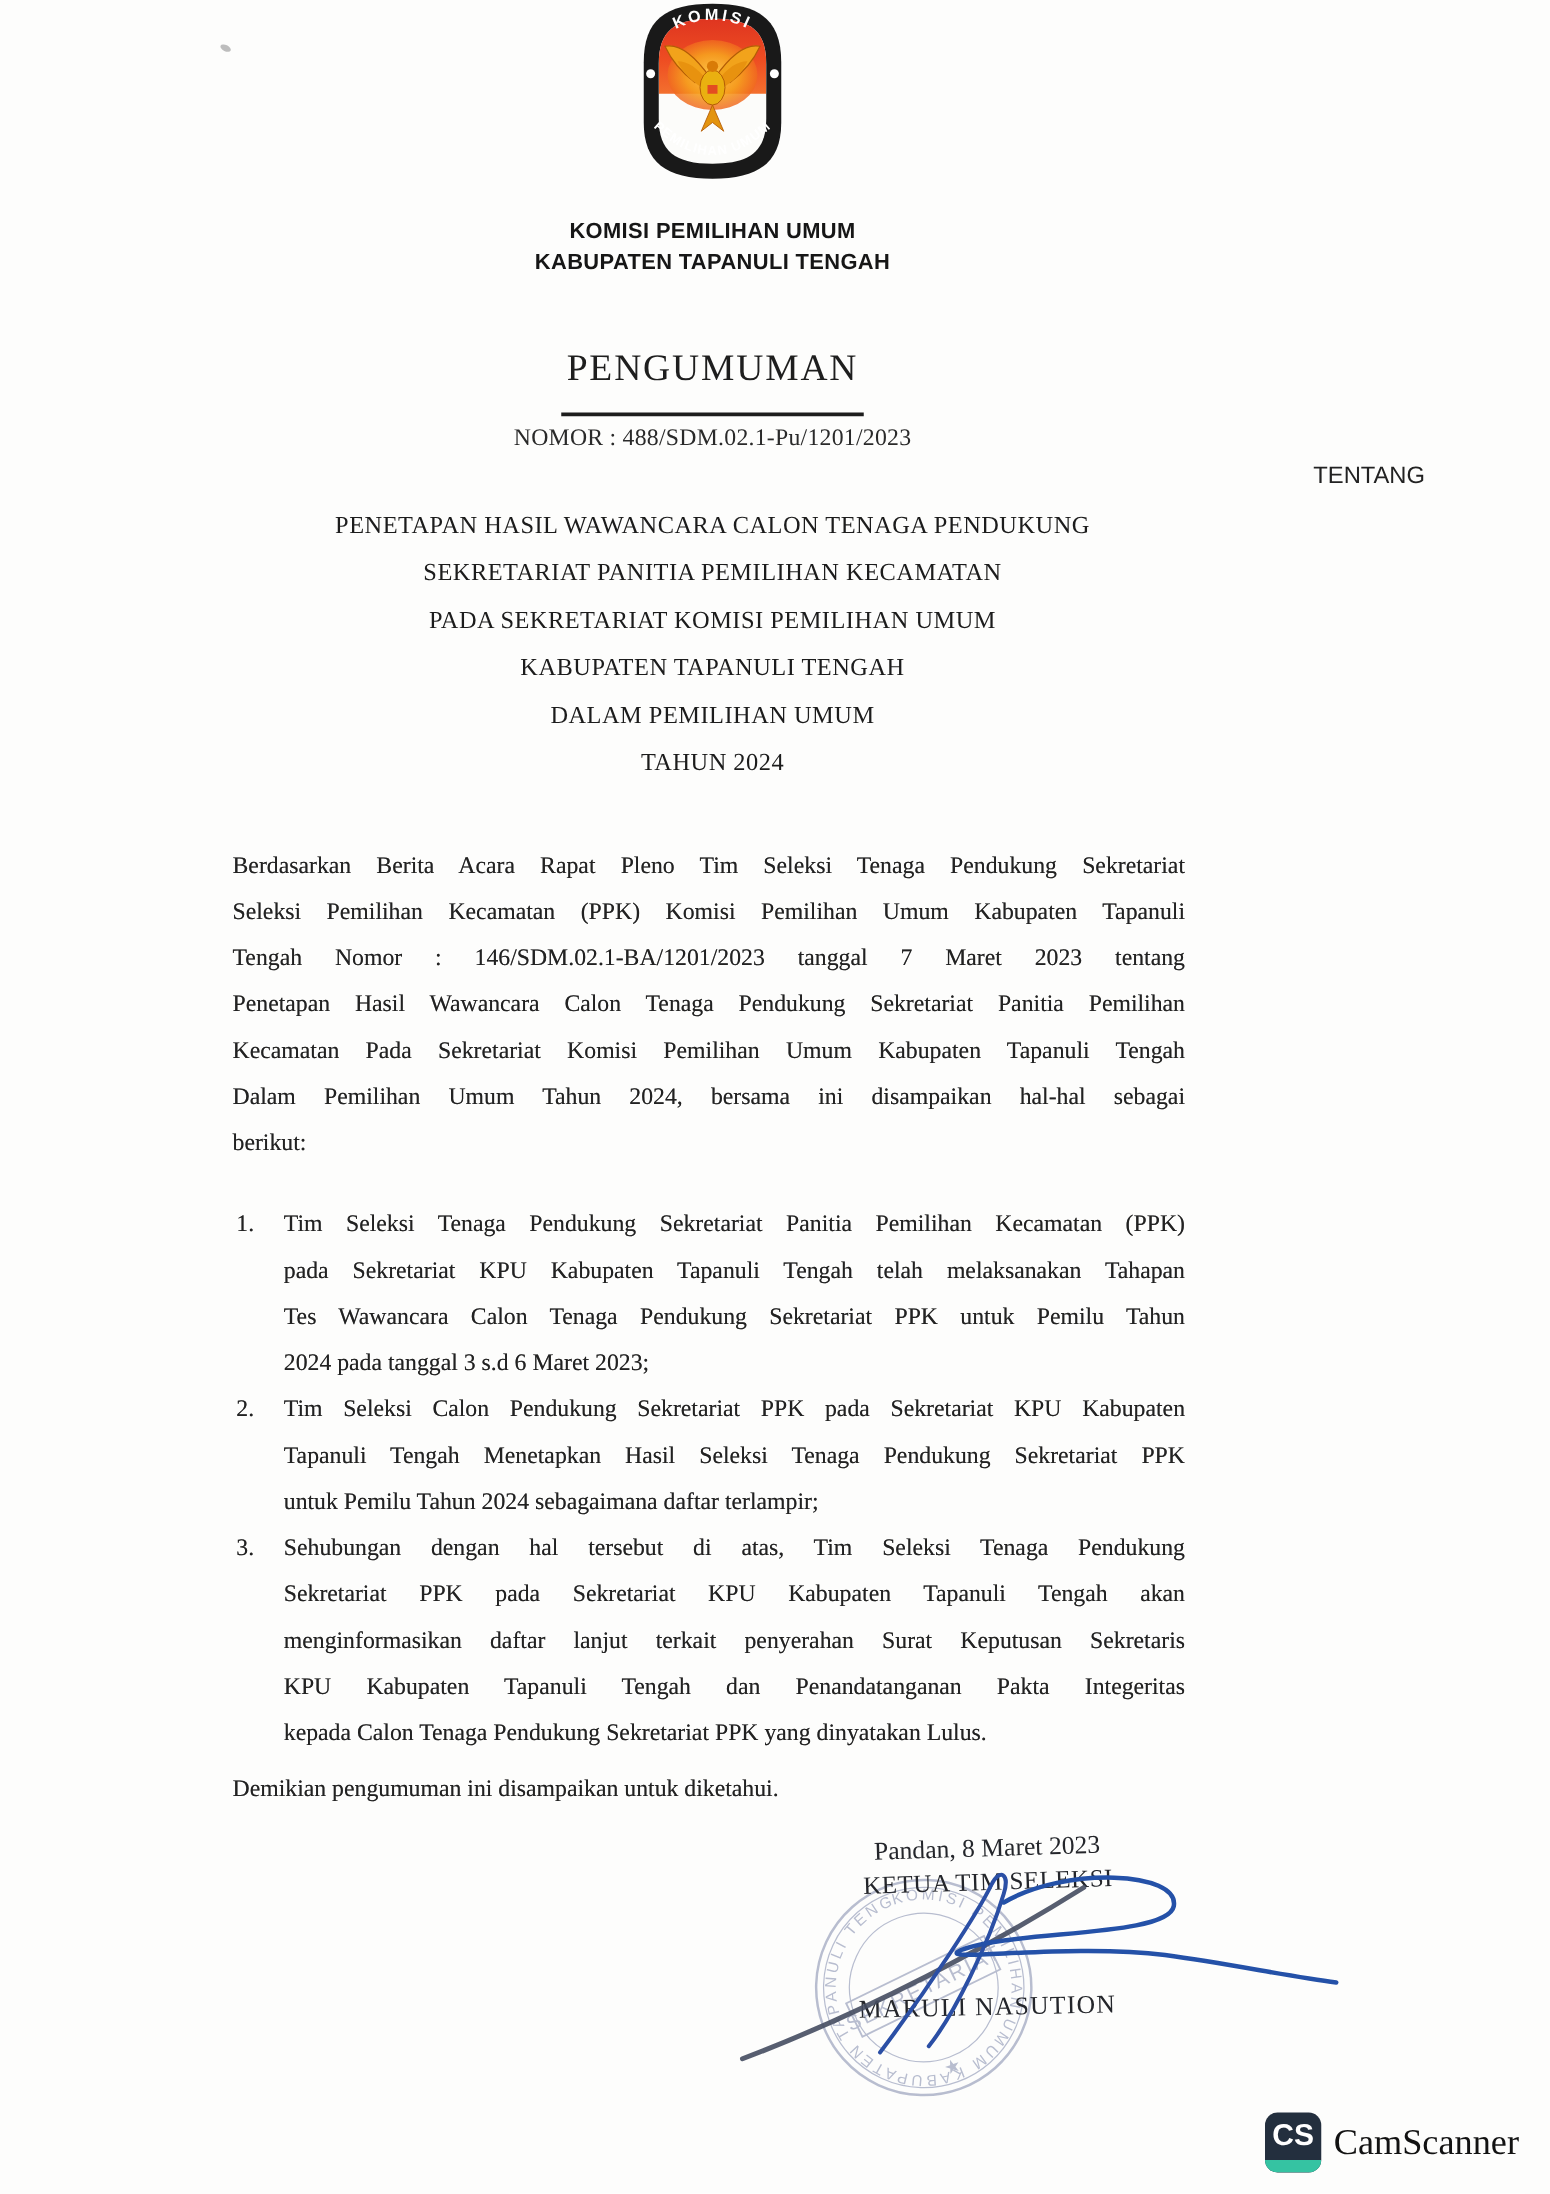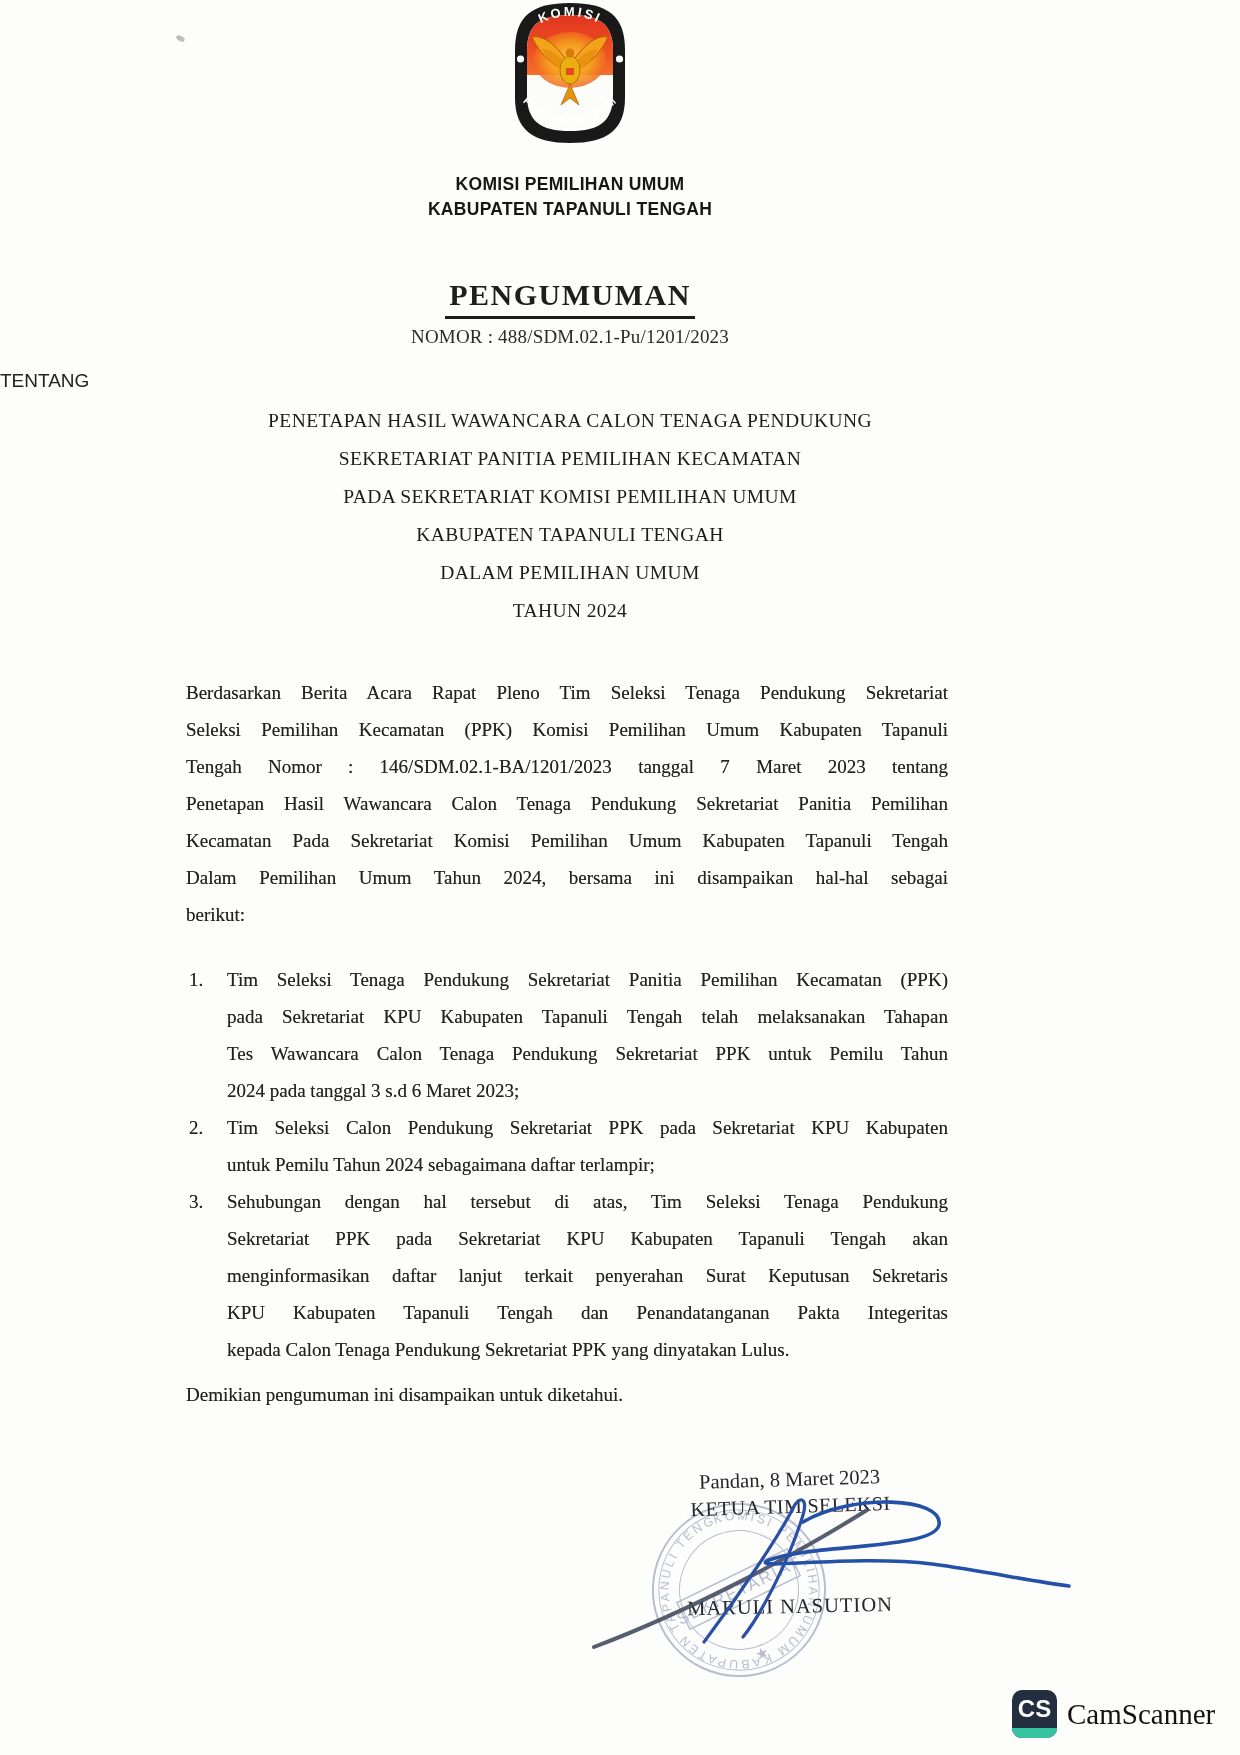--- a/index.html
+++ b/index.html
@@ -15,26 +15,26 @@
            background:#9b9b9b; border-radius:50%; transform:rotate(26deg); opacity:.65; }
 
   
   .logo { position:absolute; left:508px; top:2px; width:124px; height:142px; }
   .org  { position:absolute; left:0; top:172px; width:1140px; text-align:center;
           font-family:"Liberation Sans", sans-serif; font-size:17.5px; line-height:25px;
           color:#161616; letter-spacing:.3px;font-weight:bold; }
 
   
   .heading { position:absolute; left:0; top:278px; width:1140px; text-align:center; }
-  .doc-title { display:inline-block; font-weight:bold; font-size:30px; letter-spacing:1.5px;
-               border-bottom:3px solid #1d1d1d; padding:0 4px 4px; }
+  .doc-title { display:inline-block; font-weight:normal; font-size:30px; letter-spacing:1.5px;
+               border-bottom:3px solid #1d1d1d; padding:0 4px 18px; }
   .doc-number { font-family:Liberation Serif, serif; font-size:19px; margin-top:7px;
                 color:#2a2a2a; letter-spacing:.2px; }
 
-  .tentang { position:absolute; left:0; top:370px; width:1140px; text-align:left;
+  .tentang { position:absolute; left:0; top:370px; width:1140px; text-align:right;
              font-family:"Liberation Sans", sans-serif; font-size:19px; color:#222; }
   .subject { position:absolute; left:0; top:402px; width:1140px; text-align:center;
              font-size:19.5px; line-height:38px; letter-spacing:.4px; color:#1c1c1c; }
 
   
   .body-col { position:absolute; left:186px; top:674px; width:762px;
               font-size:19px; color:#222; text-shadow:0 0 .5px rgba(30,30,30,.55); }
   .jline { text-align:justify; text-align-last:justify; line-height:37px; }
   .jline.last { text-align-last:left; }
   .list { margin-top:28px; }
@@ -155,20 +155,21 @@
           <div class="jline">pada Sekretariat KPU Kabupaten Tapanuli Tengah telah melaksanakan Tahapan</div>
           <div class="jline">Tes Wawancara Calon Tenaga Pendukung Sekretariat PPK untuk Pemilu Tahun</div>
           <div class="jline last">2024 pada tanggal 3 s.d 6 Maret 2023;</div>
         </div>
       </div>
 
       <div class="list-item">
         <div class="li-num">2.</div>
         <div class="li-text">
           <div class="jline">Tim Seleksi Calon Pendukung Sekretariat PPK pada Sekretariat KPU Kabupaten</div>
+          <div class="jline">Tapanuli Tengah Menetapkan Hasil Seleksi Tenaga Pendukung Sekretariat PPK</div>
           <div class="jline last">untuk Pemilu Tahun 2024 sebagaimana daftar terlampir;</div>
         </div>
       </div>
 
       <div class="list-item">
         <div class="li-num">3.</div>
         <div class="li-text">
           <div class="jline">Sehubungan dengan hal tersebut di atas, Tim Seleksi Tenaga Pendukung</div>
           <div class="jline">Sekretariat PPK pada Sekretariat KPU Kabupaten Tapanuli Tengah akan</div>
           <div class="jline">menginformasikan daftar lanjut terkait penyerahan Surat Keputusan Sekretaris</div>

